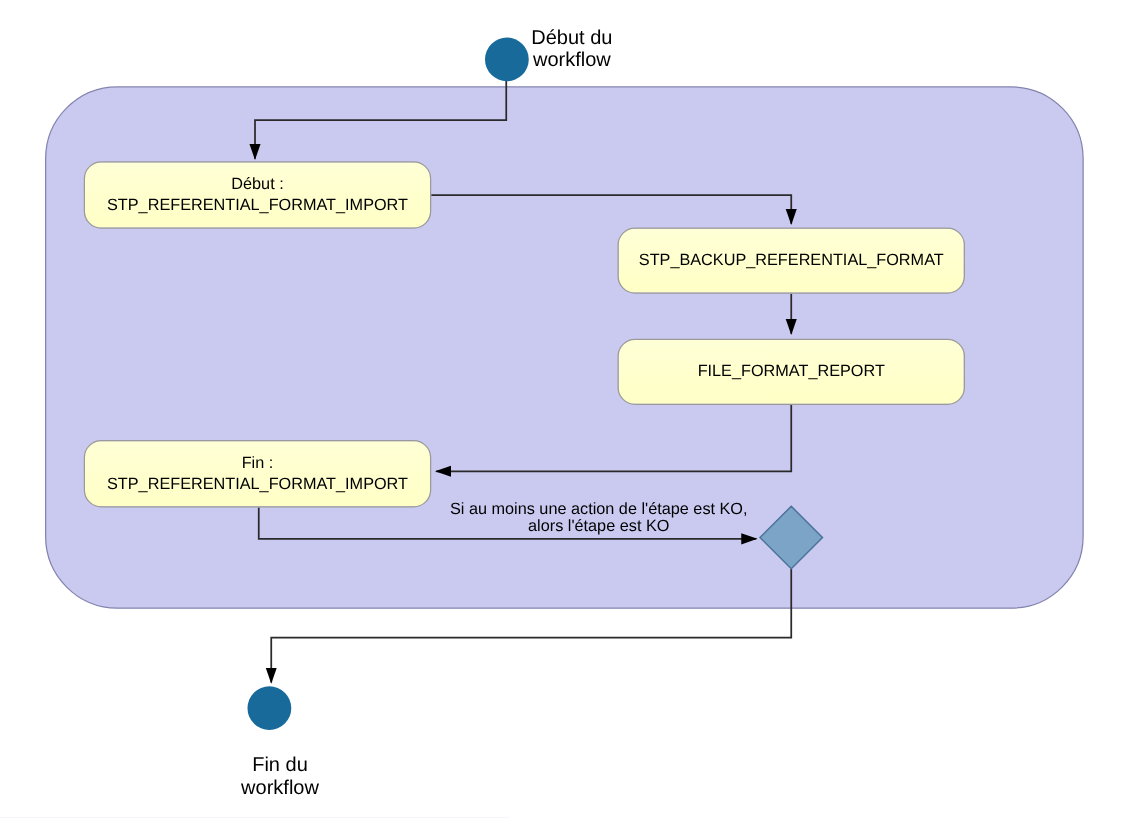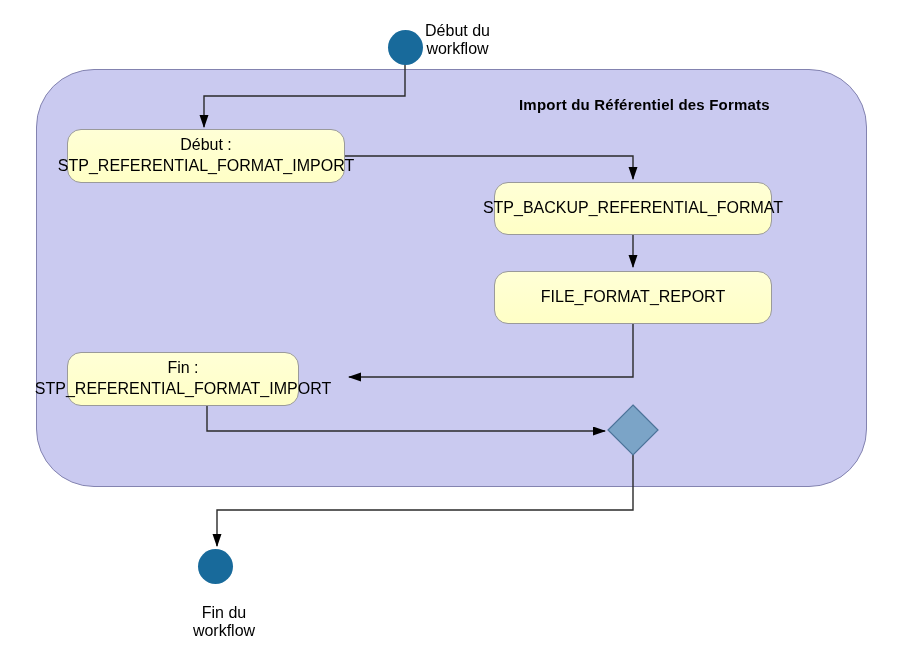--- a/index.html
+++ b/index.html
@@ -38,30 +38,30 @@
   }
   .activity {
     position: absolute;
     display: flex;
     align-items: center;
     justify-content: center;
     text-align: center;
     background: linear-gradient(#ffffd6, #ffffc6);
     border: 1.5px solid #9a9a9a;
     border-radius: 14px;
-    font-size: 16px;
+    font-size: 13px;
     line-height: 1.3;
     white-space: pre-line;
     z-index: 3;
     box-sizing: border-box;
   }
   .act-begin { left: 67px;  top: 129px; width: 278px; height: 54px; }
   .act-backup{ left: 494px; top: 182px; width: 278px; height: 53px; }
   .act-report{ left: 494px; top: 271px; width: 278px; height: 53px; }
-  .act-end   { left: 67px;  top: 352px; width: 232px; height: 54px; }
+  .act-end   { left: 67px;  top: 352px; width: 278px; height: 54px; }
   .terminal {
     position: absolute;
     width: 35px; height: 35px;
     border-radius: 50%;
     background: #186a9b;
     z-index: 3;
   }
   .term-start { left: 388px; top: 30px; }
   .term-end   { left: 198px; top: 549px; }
   .side-label {
@@ -75,21 +75,20 @@
   .lbl-start { left: 415px; top: 22px;  width: 85px; }
   .lbl-end   { left: 183px; top: 604px; width: 82px; }
   .lbl-ko    { left: 345px; top: 400px; width: 268px; font-size: 13px; line-height: 1.06; }
 </style>
 </head>
 <body>
 
 <div class="stage">
 
   <div class="frame"></div>
-  <div class="frame-title">Import du Référentiel des Formats</div>
 
   <svg class="connectors" width="907" height="654">
     <defs>
       <marker id="arrow" markerUnits="userSpaceOnUse" markerWidth="14" markerHeight="10" refX="12" refY="4.5" orient="auto">
         <path d="M0,0 L13,4.5 L0,9 Z" fill="#000000"></path>
       </marker>
     </defs>
     <polyline points="405,64 405,96 204,96 204,127" fill="none" stroke="#2a2a2a" stroke-width="1.4" marker-end="url(#arrow)"></polyline>
     <polyline points="345,156 633,156 633,179" fill="none" stroke="#2a2a2a" stroke-width="1.4" marker-end="url(#arrow)"></polyline>
     <polyline points="633,235 633,267" fill="none" stroke="#2a2a2a" stroke-width="1.4" marker-end="url(#arrow)"></polyline>
@@ -110,14 +109,16 @@
   <div class="activity act-begin">Début :
 STP_REFERENTIAL_FORMAT_IMPORT</div>
 
   <div class="activity act-backup">STP_BACKUP_REFERENTIAL_FORMAT</div>
 
   <div class="activity act-report">FILE_FORMAT_REPORT</div>
 
   <div class="activity act-end">Fin :
 STP_REFERENTIAL_FORMAT_IMPORT</div>
 
+  <div class="side-label lbl-ko">Si au moins une action de l'étape est KO,
+alors l'étape est KO</div>
 
 </div>
 
 </body></html>

